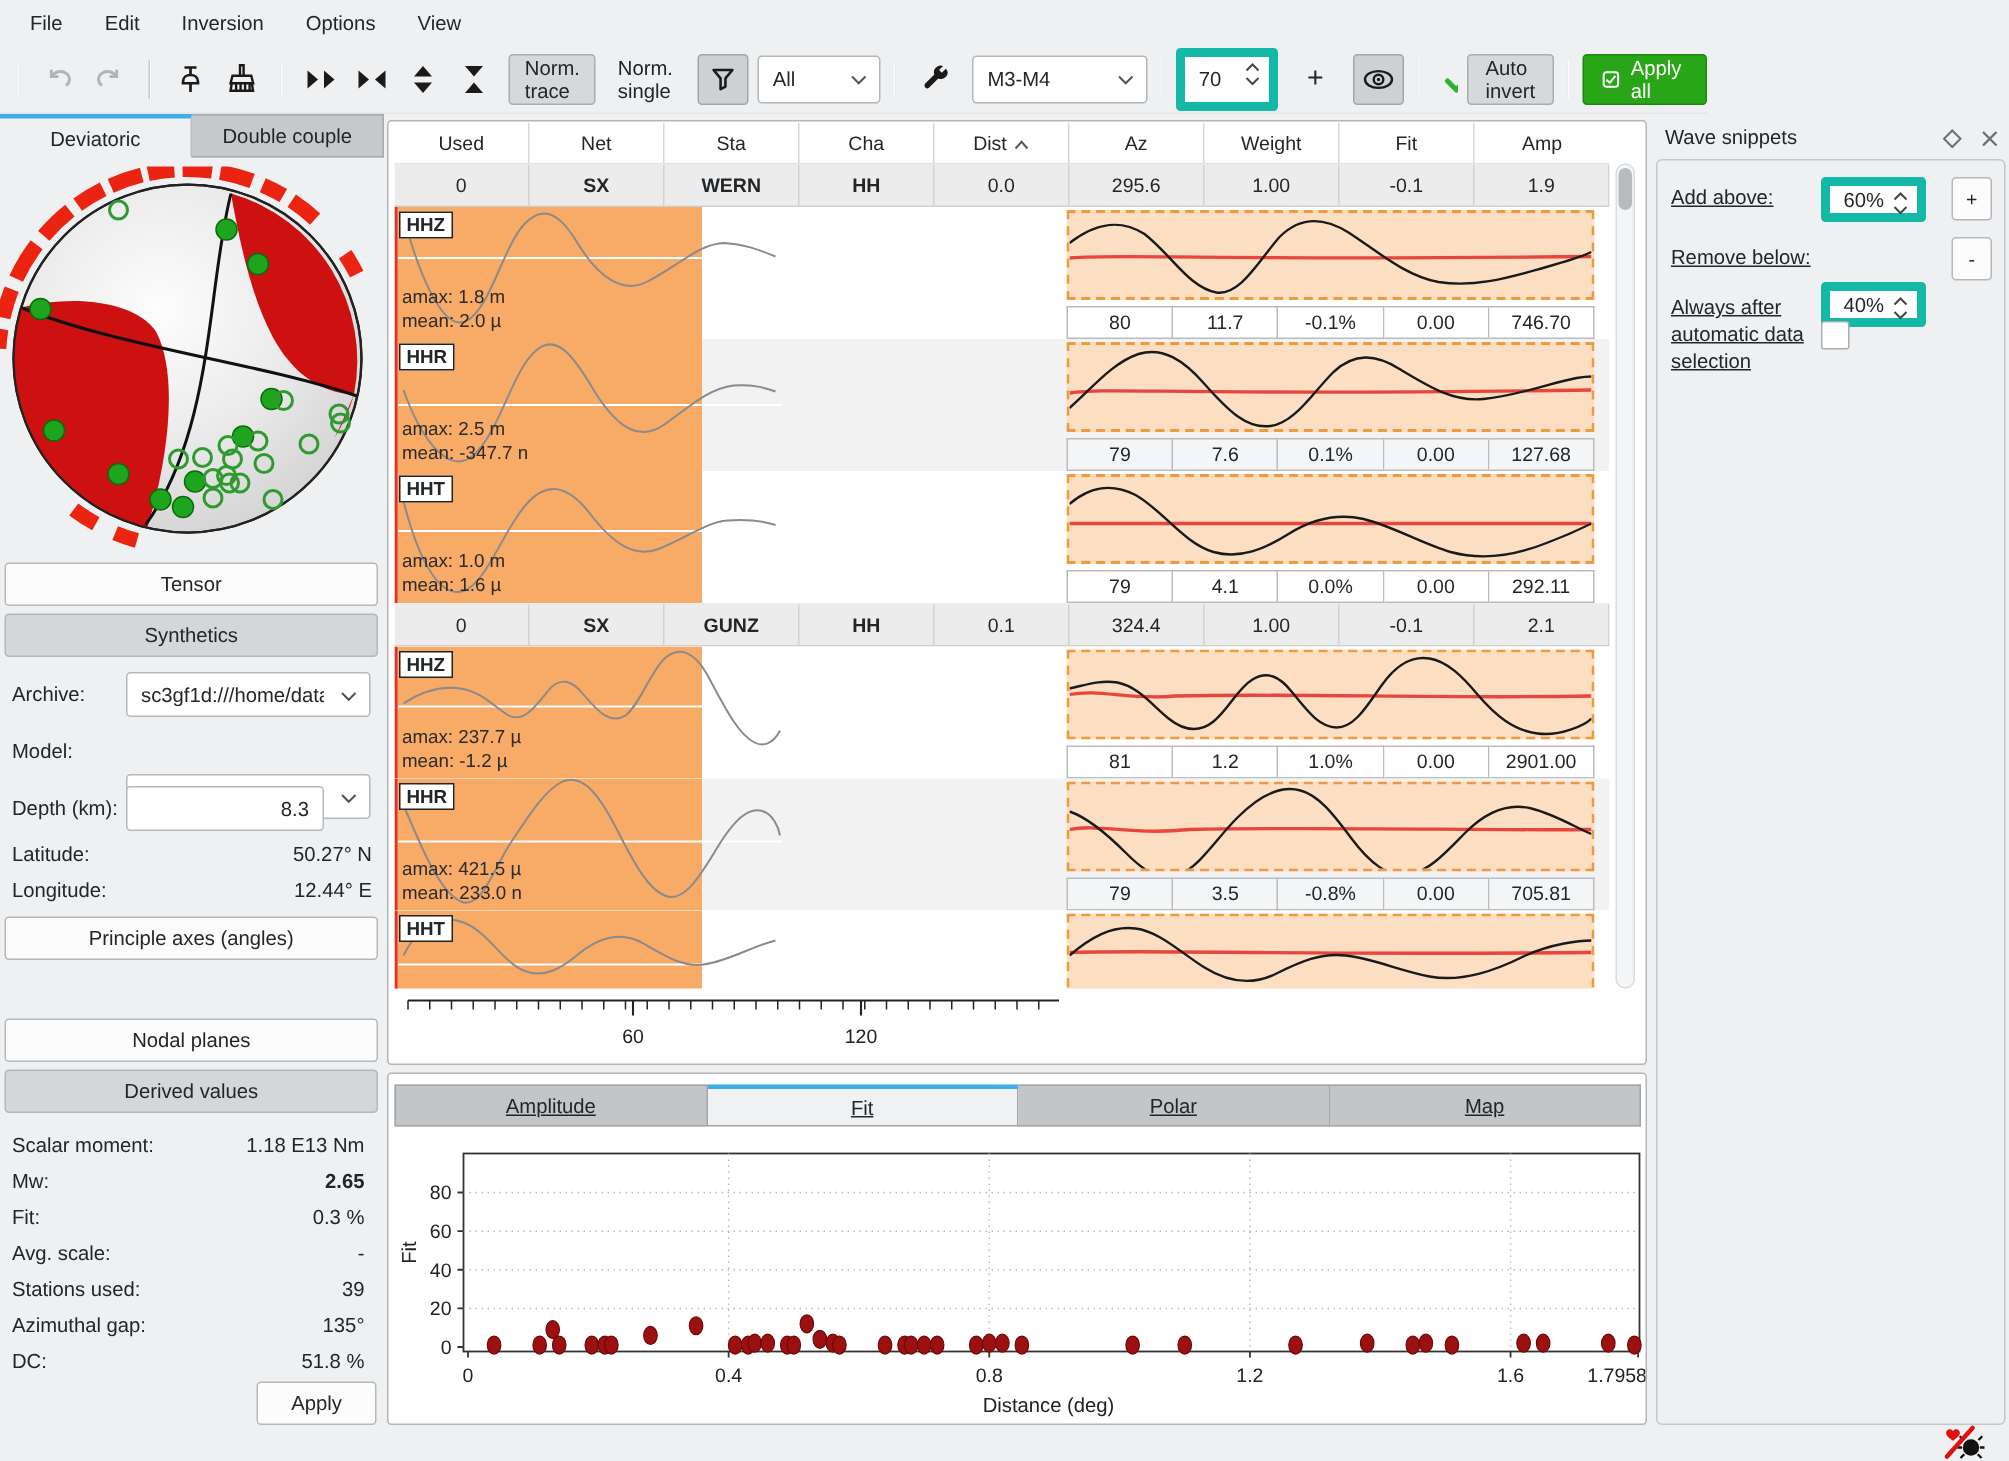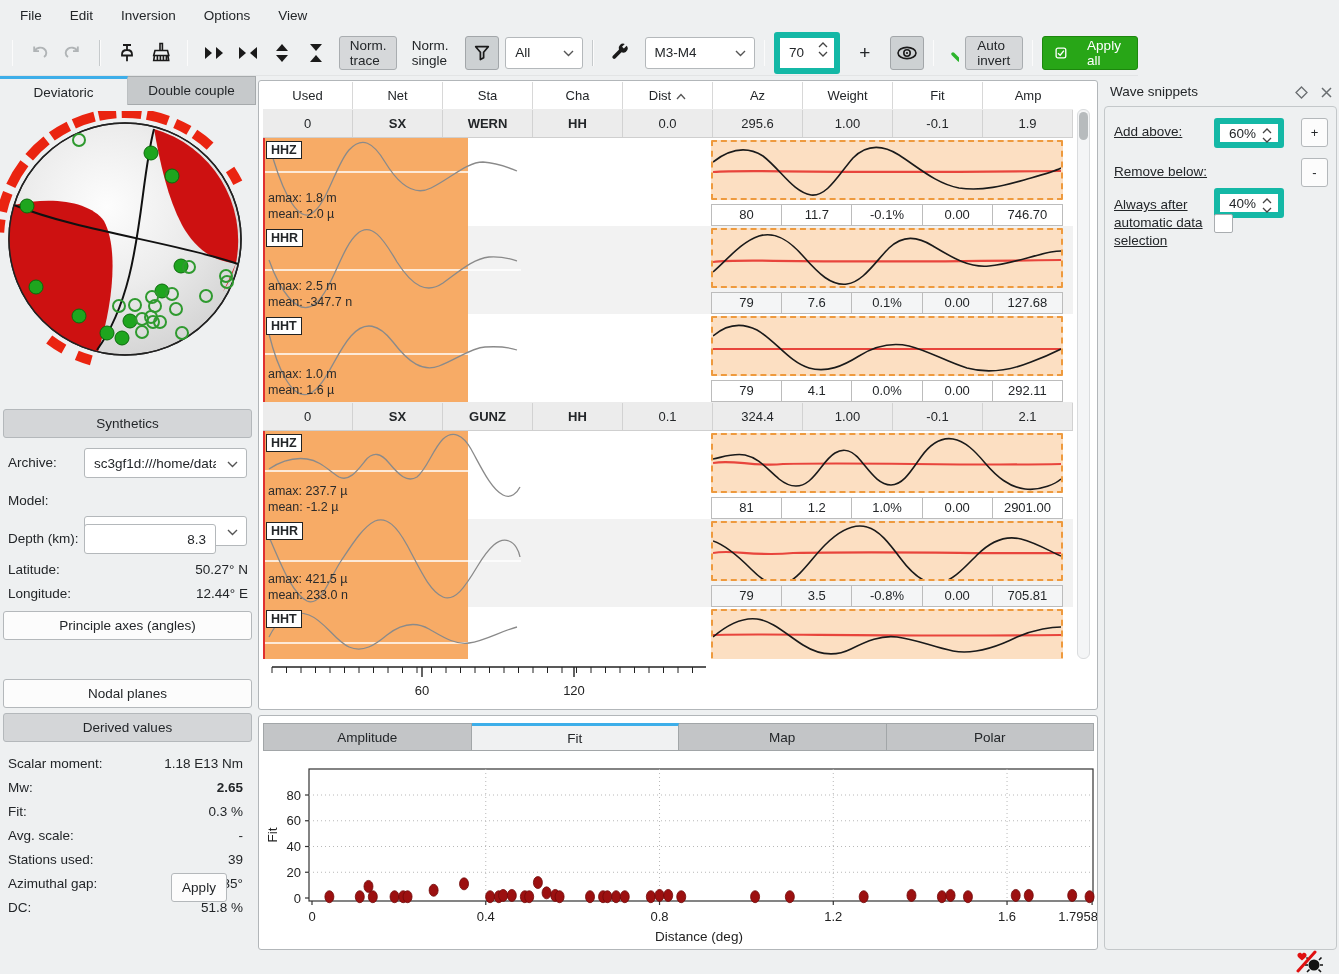--- a/index.html
+++ b/index.html
@@ -11,21 +11,21 @@
   #toolbar{position:absolute;left:0;top:30px;width:1138px;height:45px;display:flex;align-items:center;border-bottom:1px solid #e2e4e5;}
   .tsep{width:1px;height:26px;background:#c6cacc;border-right:1px solid #fbfbfb;margin:0 9px;}
   .tbtn{height:32px;min-width:32px;display:flex;align-items:center;justify-content:center;border-radius:3px;border:1px solid transparent;cursor:pointer;}
   .tbtn.pressed{background:#cdd1d3;border-color:#a2a6a9;}
   .tbtn.labelled{padding:0 12px;font-size:13.5px;}
   .tbtn.graybtn{background:#d6d8da;border-color:#a9adb0;}
   .select{background:#fff;border:1px solid #b4b8bb;border-radius:3px;height:30px;display:flex;align-items:center;padding:0 26px 0 9px;position:relative;cursor:pointer;font-size:13.5px;}
   .select .chev{position:absolute;right:8px;top:12px;}
   .spin{background:#fff;border:6px solid #14b8a6;border-radius:3px;height:30px;display:flex;align-items:center;padding:0 24px 0 9px;position:relative;font-size:13.5px;}
   .spin .arrows{position:absolute;right:6px;top:4px;display:flex;flex-direction:column;gap:3px;}
-  .applyall{background:#28a617;border:1px solid #1d870e;color:#fff;height:32px;border-radius:3px;display:flex;align-items:center;gap:20px;padding:0 12px;font-size:13.5px;cursor:pointer;}
+  .applyall{background:#28a617;border:1px solid #1d870e;color:#fff;height:32px;border-radius:3px;display:flex;align-items:center;gap:7px;padding:0 12px;font-size:13.5px;cursor:pointer;}
   
   #left{position:absolute;left:0;top:75px;width:256px;height:899px;}
   .ltabs{position:absolute;left:0;top:1px;height:29px;display:flex;width:100%;}
   .ltab{flex:1;display:flex;align-items:center;justify-content:center;font-size:13.5px;height:29px;box-sizing:border-box;cursor:pointer;}
   .ltab.active{background:#eef0f1;border-top:3px solid #3daee9;border-right:1px solid #bcc0c2;}
   .ltab.inactive{background:#c6c9cb;border:1px solid #a6aaac;border-left:none;}
   .panelbtn{position:absolute;left:3px;width:249px;height:29px;background:#fcfcfc;border:1px solid #b4b8bb;border-radius:3px;
     display:flex;align-items:center;justify-content:center;font-size:13.5px;cursor:pointer;box-sizing:border-box;}
   .panelbtn.toggled{background:#d4d6d8;}
   .flabel{position:absolute;left:8px;font-size:13.5px;}
@@ -48,21 +48,21 @@
   .selzone{position:absolute;left:0;top:0;width:205px;height:88px;background:#f7ab66;z-index:1;}
   .redline{position:absolute;left:0;top:0;width:2px;height:88px;background:#e03030;z-index:3;}
   .fitbox{position:absolute;left:448px;top:2px;width:352px;height:60px;background:#fcdfc2;border:2px dashed #ee9a3e;border-radius:1px;box-sizing:border-box;z-index:2;cursor:pointer;}
   .statsrow{position:absolute;left:448px;top:66px;width:352px;height:22px;display:flex;z-index:2;}
   .statcell{flex:1;border:1px solid #bcbcbc;border-left:none;background:#fff;text-align:center;line-height:20px;font-size:13px;}
   .statcell:first-child{border-left:1px solid #bcbcbc;}
   
   .sbar{position:absolute;background:#f4f5f6;border:1px solid #dadcde;border-radius:6px;box-sizing:border-box;}
   .sthumb{position:absolute;left:1px;width:9px;background:#b7bbbd;border-radius:5px;cursor:grab;}
   
-  .btab{flex:1;display:flex;align-items:center;justify-content:center;height:28px;box-sizing:border-box;background:#c3c5c7;border:1px solid #a2a6a8;border-left:none;font-size:13.5px;cursor:pointer;}
+  .btab{flex:1;display:flex;align-items:center;justify-content:center;height:28px;box-sizing:border-box;background:#c3c5c7;border:1px solid #a2a6a8;border-left:none;font-size:13.5px;cursor:pointer;text-decoration:underline;}
   .btab:first-child{border-left:1px solid #a2a6a8;}
   .btab.active{background:#f0f1f2;border-top:3px solid #3daee9;}
   
   #dock{position:absolute;left:1102px;top:75px;width:237px;height:899px;}
   .dockframe{position:absolute;left:2px;top:31px;width:231px;height:842px;border:1px solid #c4c8ca;border-radius:4px;}
   .dockrow-label{position:absolute;font-size:13.5px;text-decoration:underline;}
   .smallbtn{position:absolute;width:27px;height:29px;background:#fcfcfc;border:1px solid #b4b8bb;border-radius:3px;display:flex;align-items:center;justify-content:center;cursor:pointer;box-sizing:border-box;}
   .checkbox{position:absolute;width:17px;height:17px;background:#fff;border:1px solid #a9adb0;border-radius:2px;cursor:pointer;}
   text{font-family:"Liberation Sans","DejaVu Sans",sans-serif;}
 </style>
@@ -246,20 +246,21 @@
         <circle cx="121" cy="195" r="6" fill="none" stroke="#2f9a2f" stroke-width="2"></circle>
         <circle cx="144" cy="208" r="6" fill="none" stroke="#2f9a2f" stroke-width="2"></circle>
         <circle cx="153" cy="206" r="6" fill="none" stroke="#2f9a2f" stroke-width="2"></circle>
         <circle cx="155" cy="211" r="6" fill="none" stroke="#2f9a2f" stroke-width="2"></circle>
         <circle cx="162" cy="211" r="6" fill="none" stroke="#2f9a2f" stroke-width="2"></circle>
         <circle cx="144" cy="221" r="6" fill="none" stroke="#2f9a2f" stroke-width="2"></circle>
         <circle cx="184" cy="222" r="6" fill="none" stroke="#2f9a2f" stroke-width="2"></circle>
       </g>
   </svg>
 
+  <div class="panelbtn" style="top:300px">Tensor</div>
   <div class="panelbtn toggled" style="top:334px">Synthetics</div>
 
   <span class="flabel" style="top:380px">Archive:</span>
   <div class="select abs" style="left:84px;top:373px;width:163px;box-sizing:border-box">
     <span style="overflow:hidden;white-space:nowrap;max-width:122px">sc3gf1d:///home/data/</span>
     <svg class="chev" width="11" height="7">
         <path d="M1,1 L5.5,5.5 L10,1" fill="none" stroke="#555" stroke-width="1.4"></path>
       </svg>
   </div>
   <span class="flabel" style="top:418px">Model:</span>
@@ -306,21 +307,21 @@
       <div class="statrow">
         <span class="l">Azimuthal gap:</span>
         <span class="v">135°</span>
       </div>
       <div class="statrow">
         <span class="l">DC:</span>
         <span class="v">51.8 %</span>
       </div>
     </div>
 
-  <div class="panelbtn" style="left:171px;top:798px;width:56px">Apply</div>
+  <div class="panelbtn" style="left:171px;top:846px;width:80px">Apply</div>
 </div>
 
 <div class="card" style="left:258px;top:80px;width:840px;height:630px">
   <div id="thead">
       <div class="wcell">Used</div>
       <div class="wcell">Net</div>
       <div class="wcell">Sta</div>
       <div class="wcell">Cha</div>
       <div class="wcell">Dist<svg width="10" height="7" style="margin-left:5px">
           <path d="M1,6 L5,1.5 L9,6" fill="none" stroke="#555" stroke-width="1.3"></path>
@@ -528,22 +529,22 @@
       <text x="159" y="36" text-anchor="middle" font-size="13" fill="#222">60</text>
       <line x1="311" y1="8" x2="311" y2="18" stroke="#222" stroke-width="1.4"></line>
       <text x="311" y="36" text-anchor="middle" font-size="13" fill="#222">120</text>
     </svg>
 </div>
 
 <div class="card" style="left:258px;top:715px;width:840px;height:235px">
   <div class="abs" style="left:4px;top:7px;width:831px;display:flex">
     <div class="btab">Amplitude</div>
     <div class="btab active">Fit</div>
+    <div class="btab">Polar</div>
     <div class="btab">Map</div>
-    <div class="btab">Polar</div>
   </div>
   <svg id="fit-plot" class="abs" style="left:0;top:40px" width="838" height="193">
       <rect x="50" y="13" width="784" height="132" fill="#fff" stroke="#333" stroke-width="1.2"></rect>
       <line x1="46" y1="142" x2="50" y2="142" stroke="#333" stroke-width="1.2"></line>
       <text x="42" y="146.5" text-anchor="end" font-size="13" fill="#222">0</text>
       <line x1="50" y1="116.25" x2="834" y2="116.25" stroke="#b8b8b8" stroke-width="1" stroke-dasharray="1,3"></line>
       <line x1="46" y1="116.25" x2="50" y2="116.25" stroke="#333" stroke-width="1.2"></line>
       <text x="42" y="120.75" text-anchor="end" font-size="13" fill="#222">20</text>
       <line x1="50" y1="90.5" x2="834" y2="90.5" stroke="#b8b8b8" stroke-width="1" stroke-dasharray="1,3"></line>
       <line x1="46" y1="90.5" x2="50" y2="90.5" stroke="#333" stroke-width="1.2"></line>

